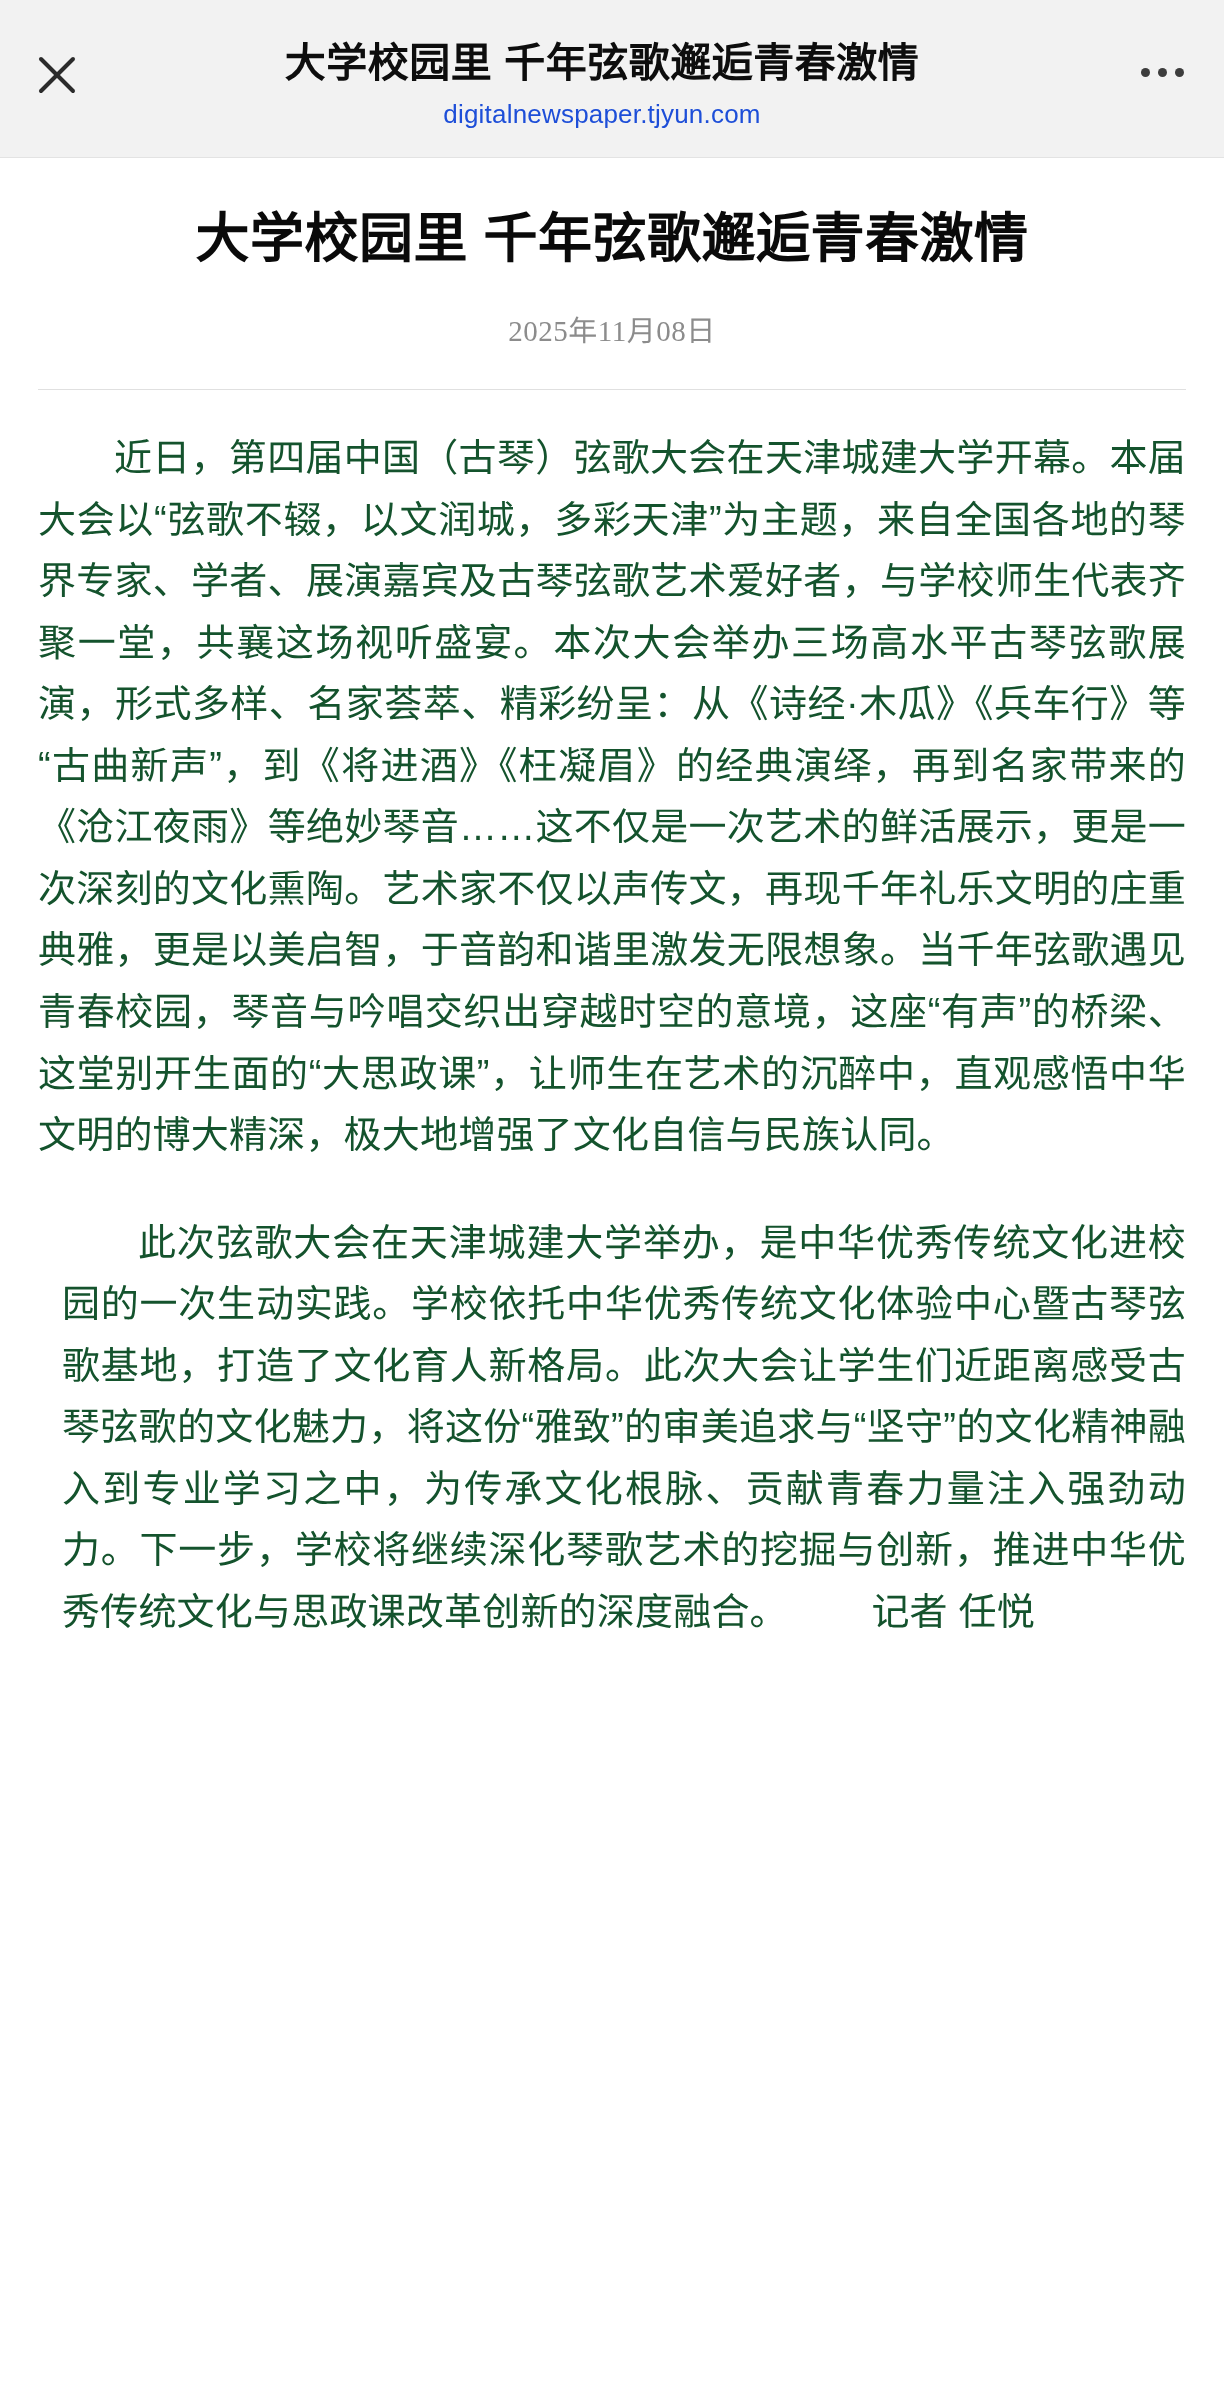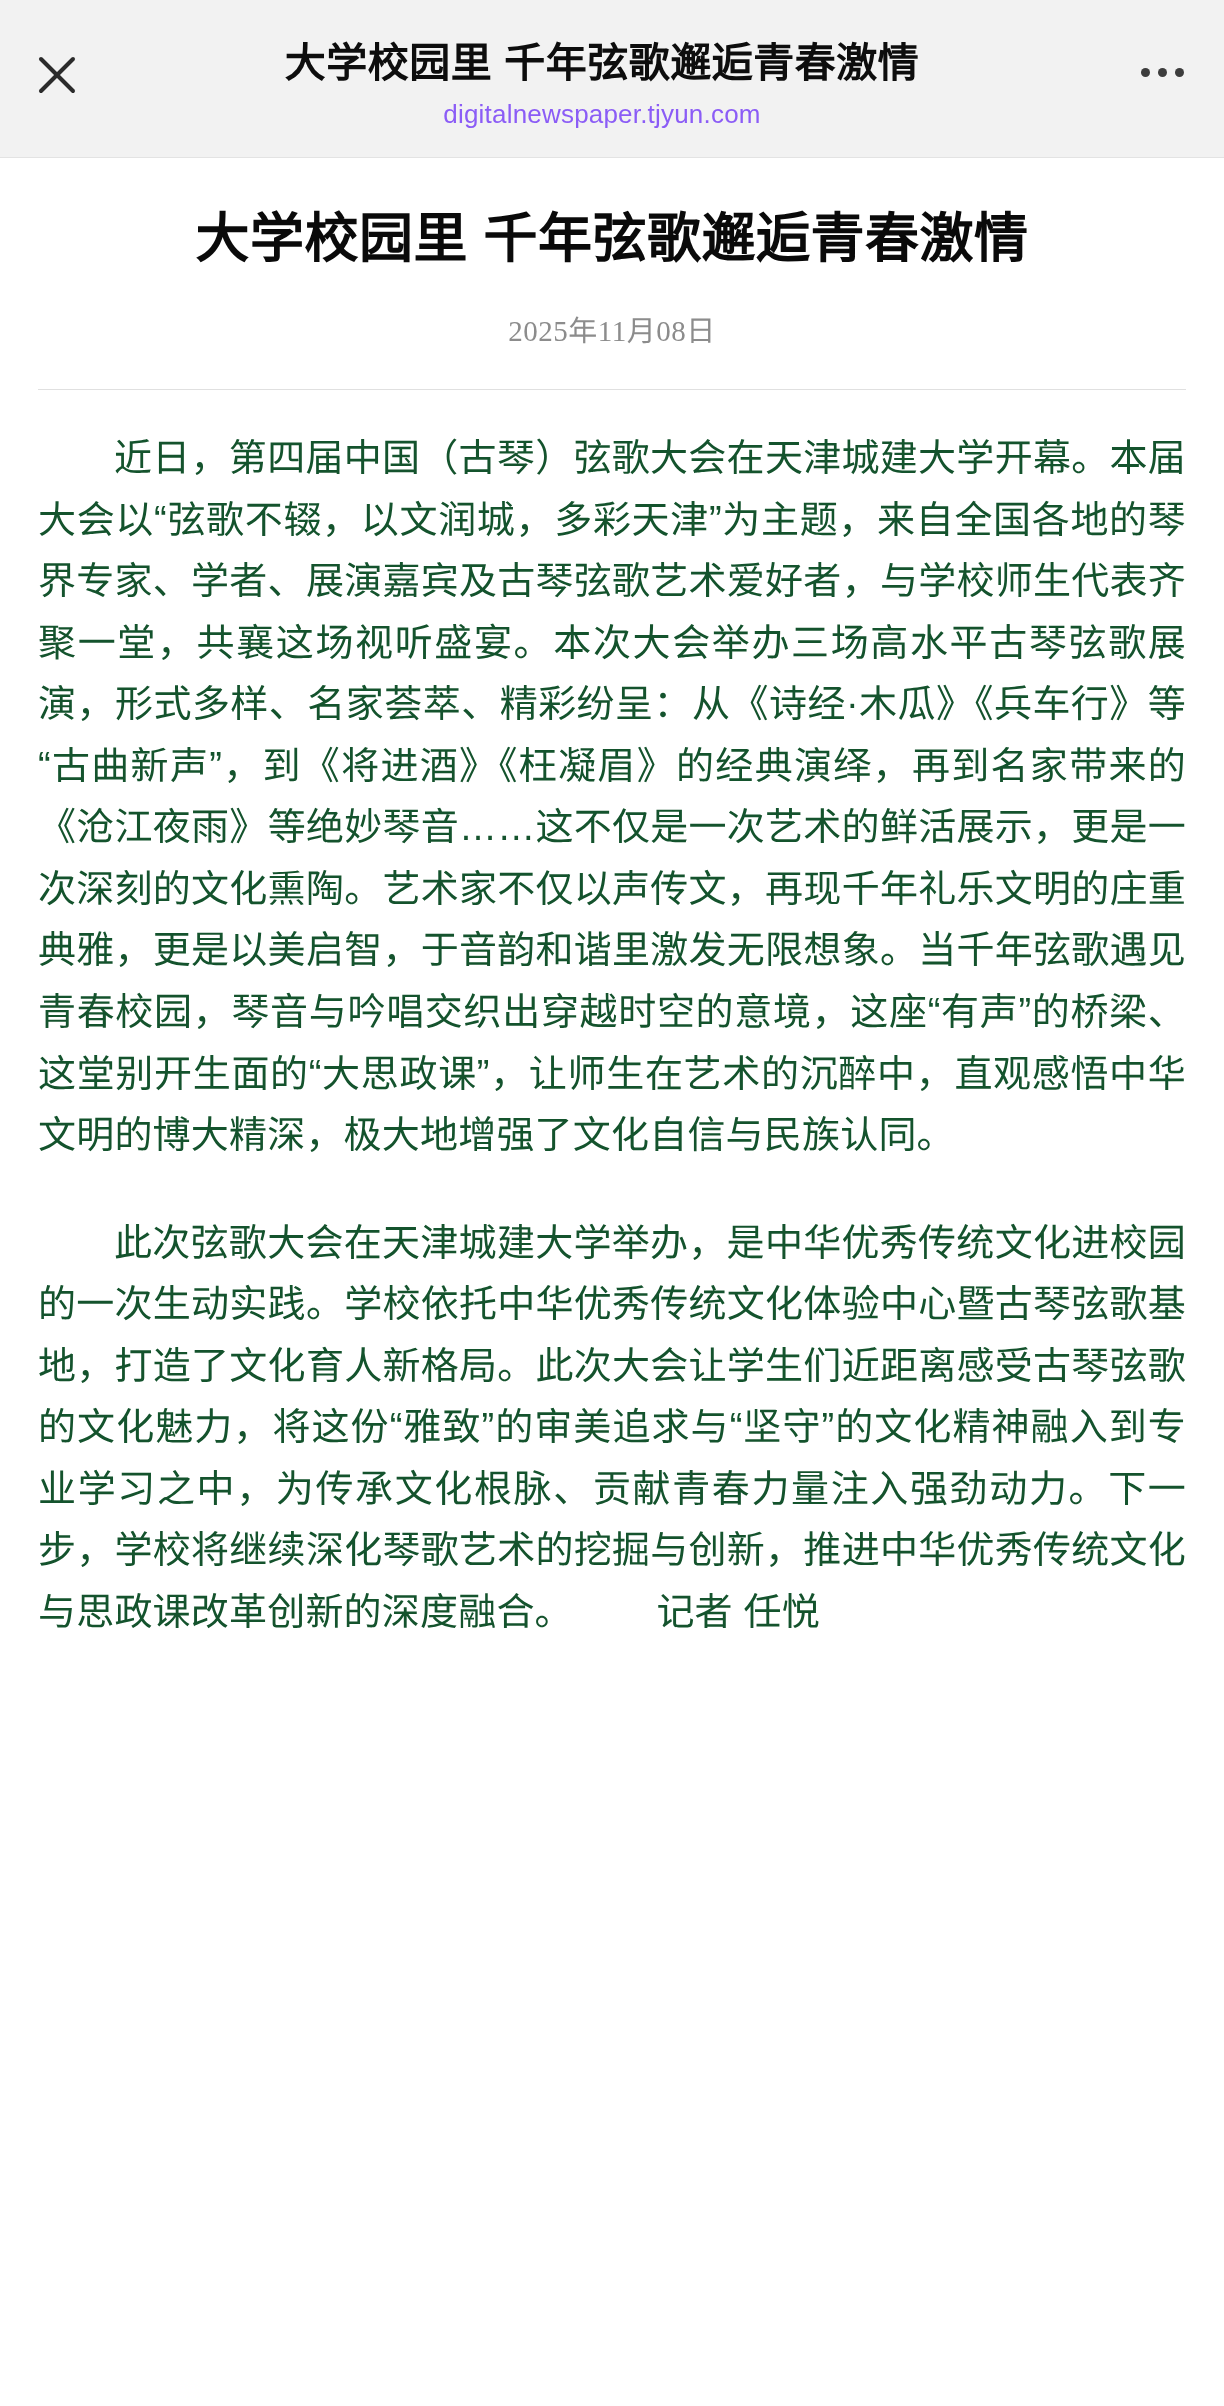--- a/index.html
+++ b/index.html
@@ -52,21 +52,21 @@
     color: #0d0d0d;
     letter-spacing: 0.5px;
     line-height: 1.15;
     white-space: nowrap;
     overflow: hidden;
     text-overflow: ellipsis;
   }
   .bar-subtitle {
     margin-top: 12px;
     font-size: 26px;
-    color: #8b5cf6;
+    color: #1d4ed8;
     letter-spacing: 0.2px;
     white-space: nowrap;
     overflow: hidden;
     text-overflow: ellipsis;
   }
   .more-btn {
     position: absolute;
     right: 30px;
     top: 44px;
     width: 64px;
@@ -119,21 +119,21 @@
   .article-body p {
     margin: 0 0 46px 0;
     font-size: 38px;
     line-height: 1.62;
     color: #14532d;
     text-align: justify;
     text-justify: inter-ideograph;
     text-indent: 2em;
     letter-spacing: 0.2px;
   }
-  .article-body p:last-child { margin-bottom: 0; }
+  .article-body p:last-child { margin-bottom: 0; margin-left: 24px; }
   .byline-gap { display: inline-block; width: 2.2em; }
 </style>
 </head>
 <body>
 
 <div class="browser-bar">
 
   <div class="close-btn">
     <span>
       <svg width="46" height="46" viewBox="0 0 46 46" aria-hidden="true">

